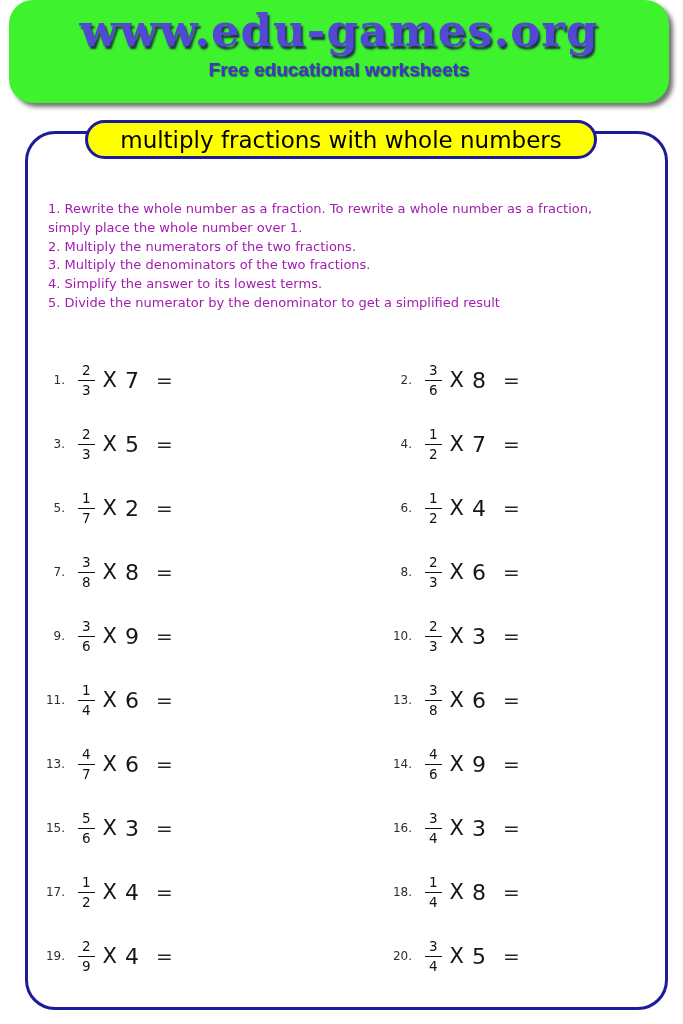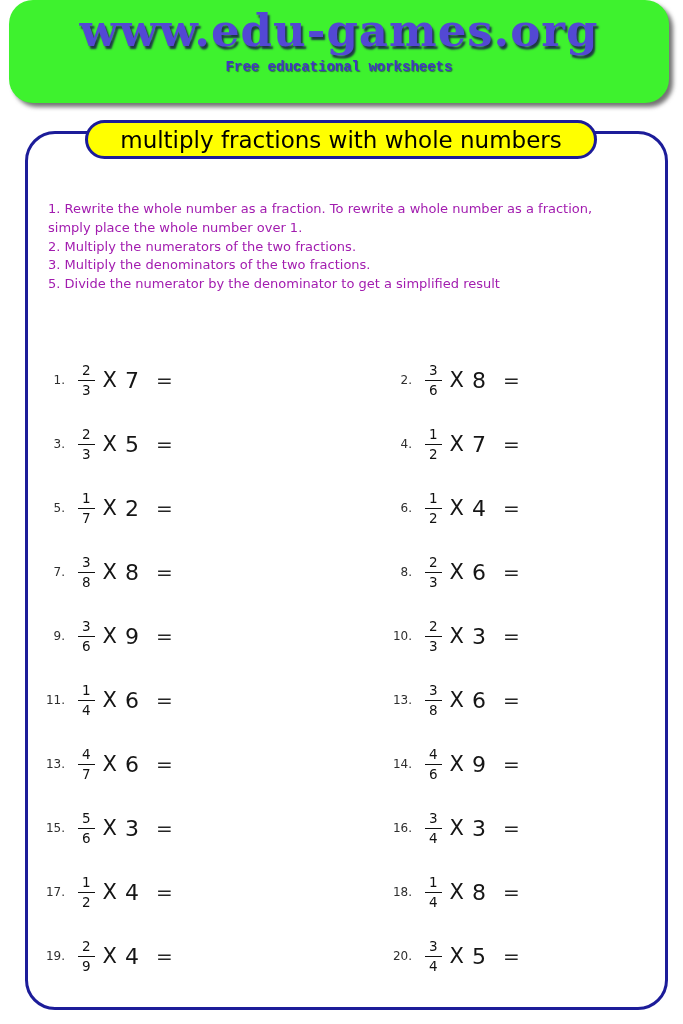--- a/index.html
+++ b/index.html
@@ -27,23 +27,23 @@
     font-family:"DejaVu Serif", serif;
     font-weight:bold;
     font-size:45px;
     line-height:50px;
     letter-spacing:1px;
     color:var(--banner-text,#5348d4);
     text-shadow:2px 3px 2px rgba(25,25,70,.85);
   }
   .tagline {
     margin-top:3px;
-    font-family:Liberation Mono, monospace;
+    font-family:Liberation Sans, sans-serif;
     font-weight:bold;
-    font-size:14px;
+    font-size:19px;
     color:var(--tagline-text,#4136c4);
     text-shadow:1px 1px 1px rgba(25,25,70,.6);
   }
 
   
   .main-box {
     position:absolute; left:25px; top:131px;
     width:643px; height:879px;
     border:3px solid var(--border-navy,#1c1c99);
     border-radius:30px;
@@ -134,20 +134,21 @@
     <span>multiply fractions with whole numbers</span>
   </div>
 
   <div class="main-box"></div>
 
   <div class="instructions">
     <div>1. Rewrite the whole number as a fraction. To rewrite a whole number as a fraction,</div>
     <div>simply place the whole number over 1.</div>
     <div>2. Multiply the numerators of the two fractions.</div>
     <div>3. Multiply the denominators of the two fractions.</div>
+    <div>4. Simplify the answer to its lowest terms.</div>
     <div>5. Divide the numerator by the denominator to get a simplified result</div>
   </div>
 
   <div class="problems">
     <div class="problem">
       <span class="pnum">1.</span>
       <span class="frac">
         <span class="numer">2</span>
         <span class="denom">3</span>
       </span>

